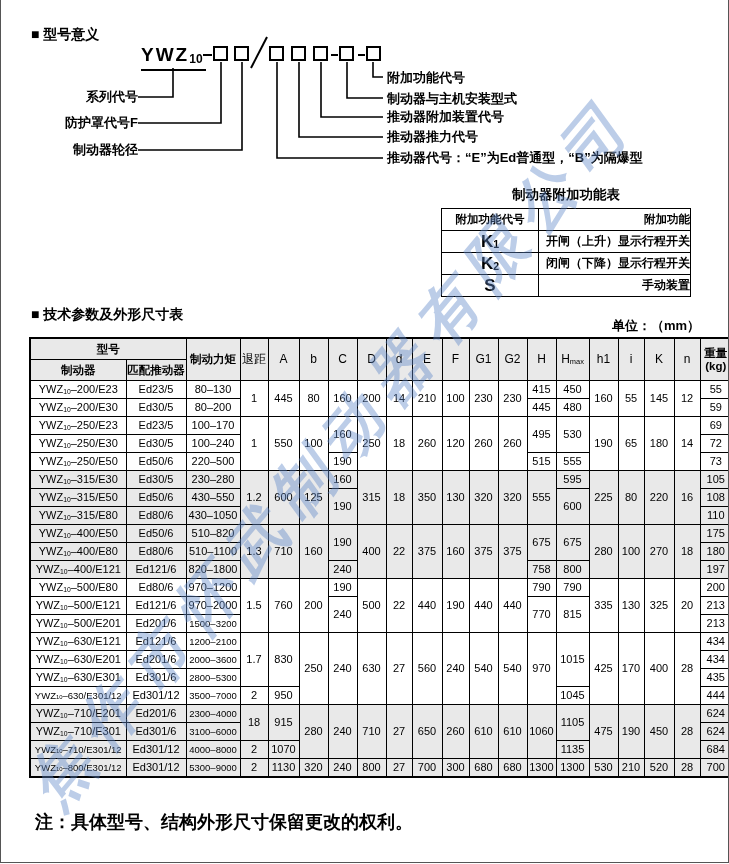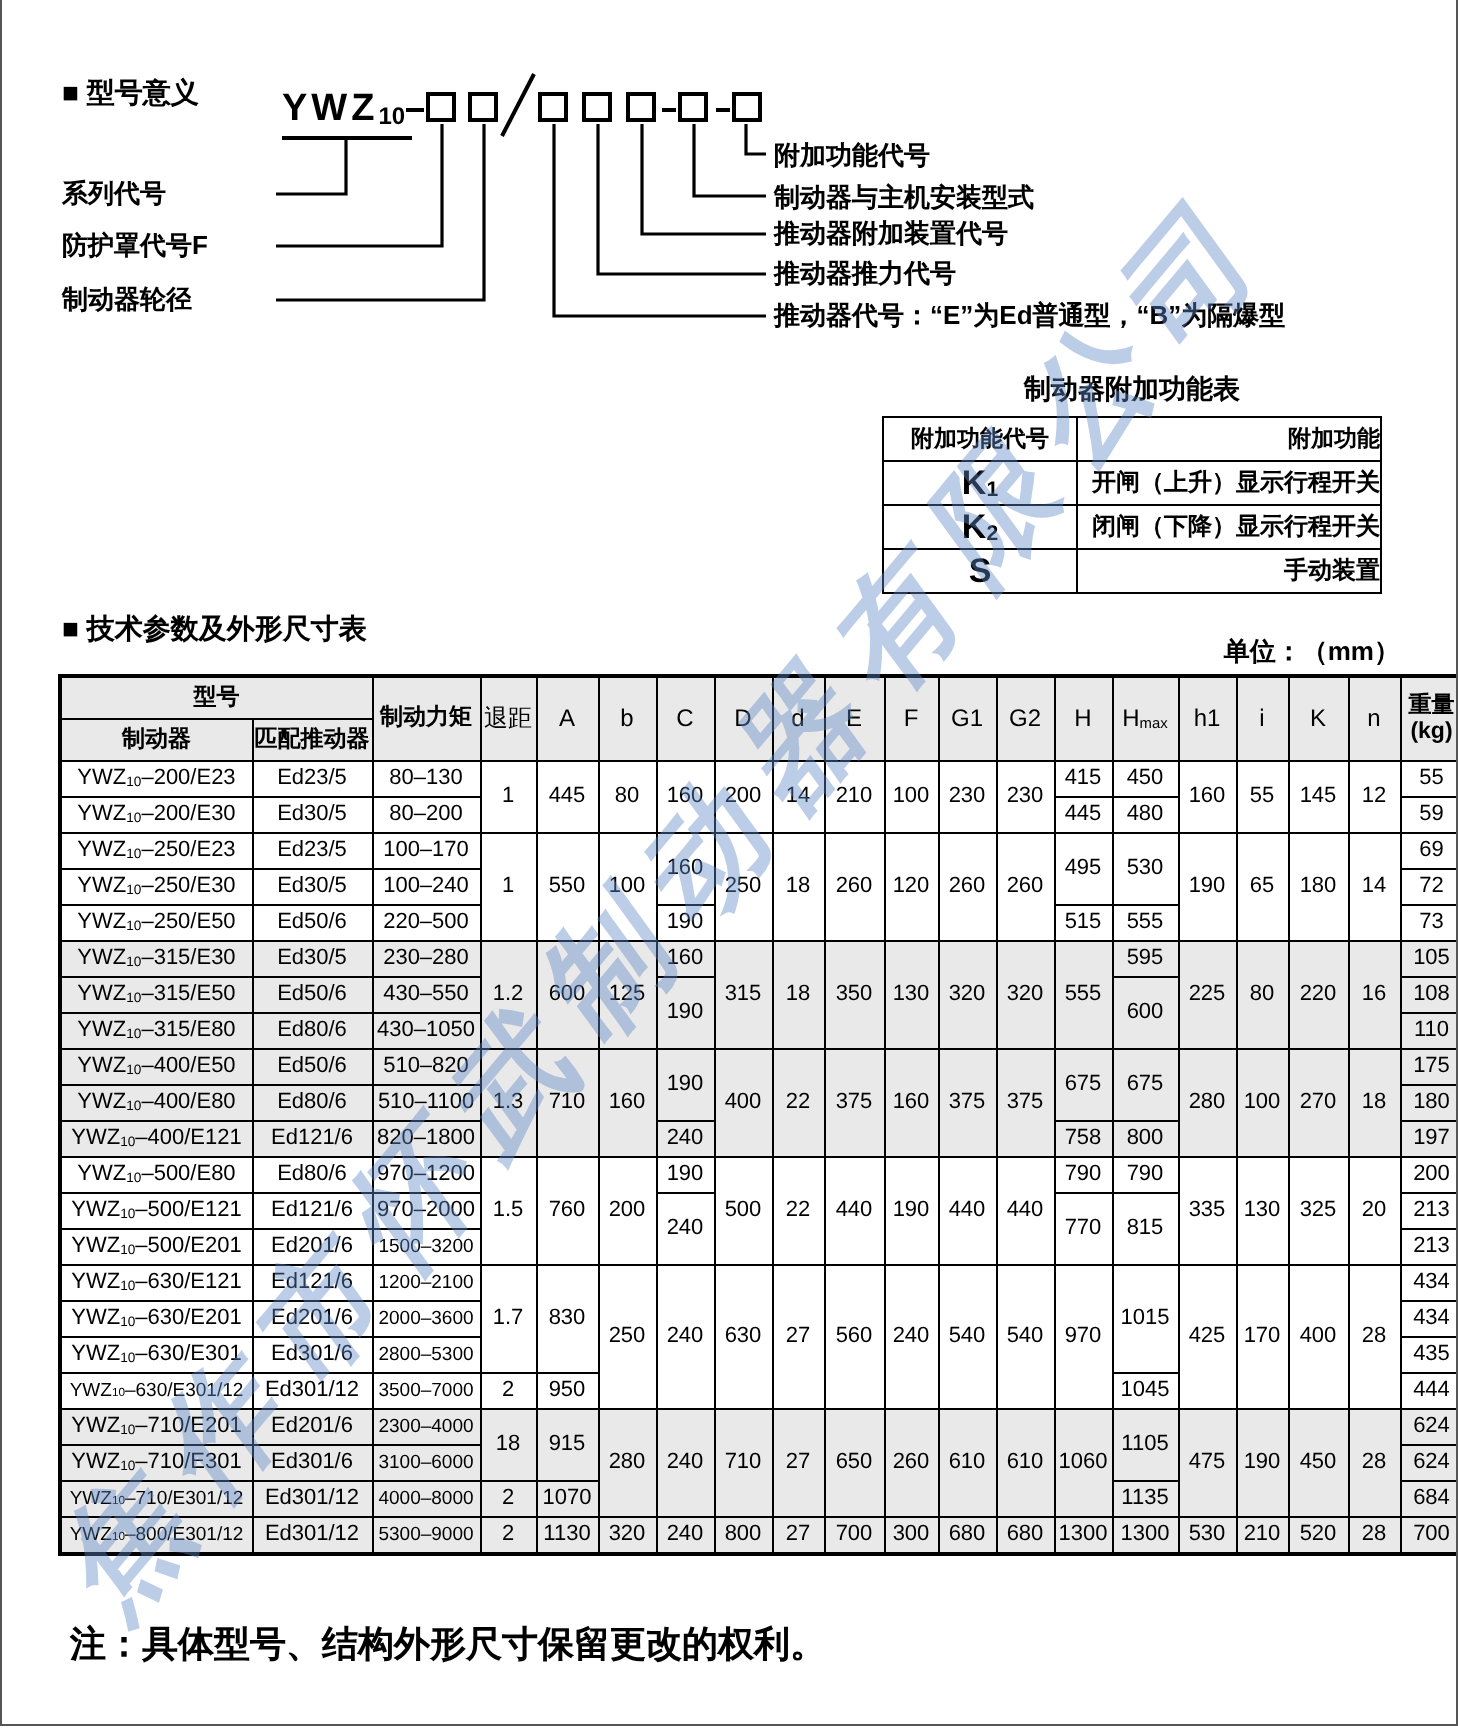--- a/index.html
+++ b/index.html
@@ -10,33 +10,33 @@
   }
   
   .watermark{
     position:absolute; left:40px; top:756px; z-index:6; pointer-events:none;
     transform:rotate(-50deg); transform-origin:0 50%;
     font-size:62px; font-weight:bold; font-style:italic; letter-spacing:13px;
     color:var(--wm-color, rgba(95,135,200,.42)); white-space:nowrap;
   }
   
   .sec-title{position:absolute; left:30px; font-size:14px; font-weight:bold;}
-  .t1{top:26px;margin-top:12px;}
+  .t1{top:26px;}
   .t2{top:306px;}
   
   .diagram{position:absolute; left:0; top:0; width:727px; height:185px;padding-left:12px;}
   .connectors{position:absolute; left:0; top:0;}
   .code-text{
     position:absolute; left:140px; top:44px; font-size:19px; line-height:21px;
     font-weight:bold; letter-spacing:2px; border-bottom:2px solid #000; padding:0 3px 1px 0;
   }
   .code-text sub{font-size:12px; letter-spacing:0;}
   .sq{position:absolute; top:46px; width:11px; height:11px; border:2px solid #000; background:#fff;}
   .dlabel{position:absolute; font-size:13px; font-weight:bold; line-height:14px; white-space:nowrap;}
-  .dlabel.left{left:30px; width:107px; }
+  .dlabel.left{left:30px; width:107px; text-align:right;}
   .dlabel.right{left:386px;}
   
   .ft-title{position:absolute; left:440px; top:186px; width:250px; text-align:center; font-size:13.5px; font-weight:bold;}
   .ftable{
     position:absolute; left:440px; top:208px; width:250px;
     border-collapse:collapse; table-layout:fixed; z-index:2;
   }
   .ftable th,.ftable td{border:1px solid #000; height:21px; padding:0; font-weight:bold; vertical-align:middle;}
   .ftable th{font-size:11.5px; text-align:center;}
   .ftable td{font-size:12px;}

